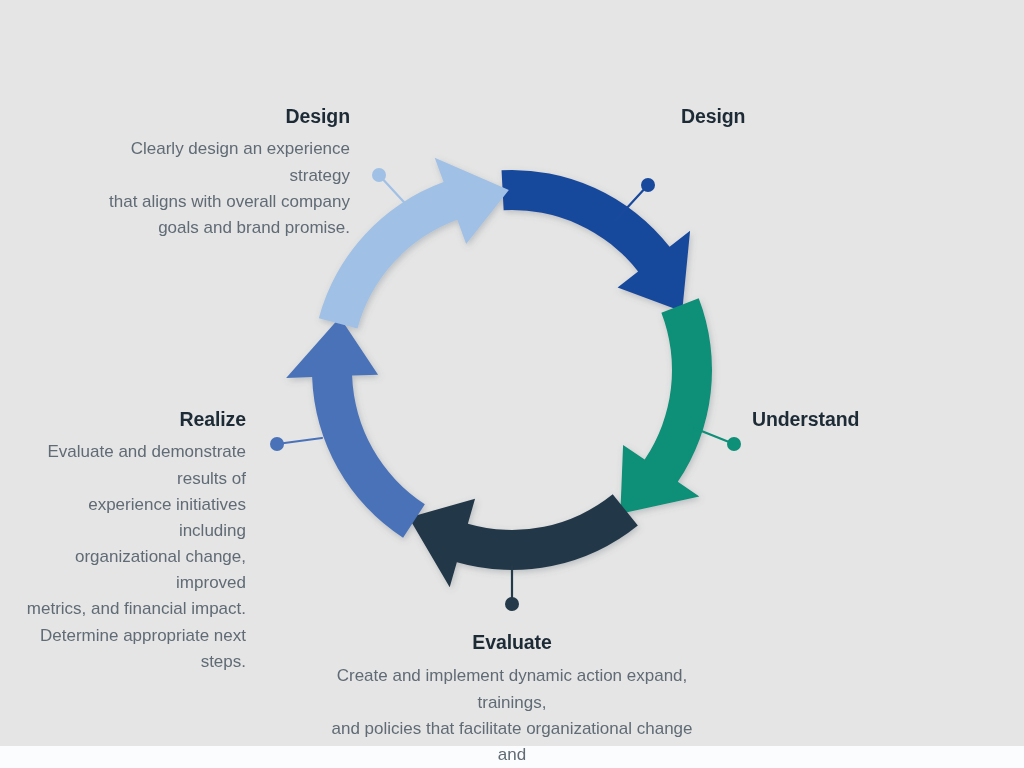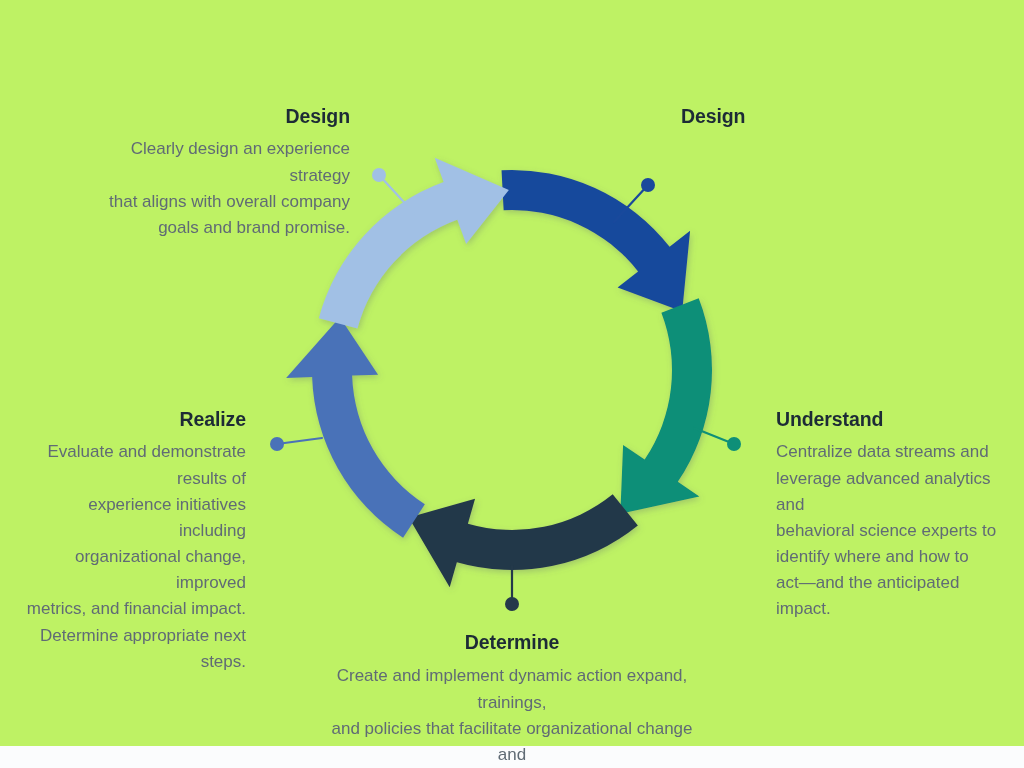--- a/index.html
+++ b/index.html
@@ -14,21 +14,21 @@
     position: relative;
     overflow: hidden;
     font-family: "Liberation Sans", sans-serif;
     -webkit-font-smoothing: antialiased;
   }
   #canvas {
     position: absolute;
     left: 0; top: 0;
     width: 1024px;
     height: 768px;
-    background: #bef264;
+    background: #e5e5e5;
   }
   
   .bottom-band {
     position: absolute;
     left: 0;
     bottom: 0;
     width: 1024px;
     height: 22px;
     background: #fbfcfd;
   }
@@ -66,21 +66,21 @@
     width: 254px;
     text-align: right;
   }
   #label-listen {
     left: 681px;
     top: 106px;
     width: 290px;
     text-align: left;
   }
   #label-understand {
-    left: 776px;
+    left: 752px;
     top: 409px;
     width: 226px;
     text-align: left;
   }
   #label-realize {
     left: 18px;
     top: 409px;
     width: 228px;
     text-align: right;
   }
@@ -133,36 +133,31 @@
 that aligns with overall company
 goals and brand promise.</div>
   </div>
 
   <div class="label-block" id="label-listen">
     <div class="label-title">Design</div>
   </div>
 
   <div class="label-block" id="label-understand">
     <div class="label-title">Understand</div>
-    <div class="label-body">Centralize data streams and
-leverage advanced analytics and
-behavioral science experts to
-identify where and how to
-act—and the anticipated impact.</div>
   </div>
 
   <div class="label-block" id="label-realize">
     <div class="label-title">Realize</div>
     <div class="label-body">Evaluate and demonstrate results of
 experience initiatives including
 organizational change, improved
 metrics, and financial impact.
 Determine appropriate next steps.</div>
   </div>
 
   <div class="label-block" id="label-transform">
-    <div class="label-title">Determine</div>
+    <div class="label-title">Evaluate</div>
     <div class="label-body">Create and implement dynamic action expand, trainings,
 and policies that facilitate organizational change and
 promote revenue-generating activities.</div>
   </div>
 
 </div>
 
 </body></html>

